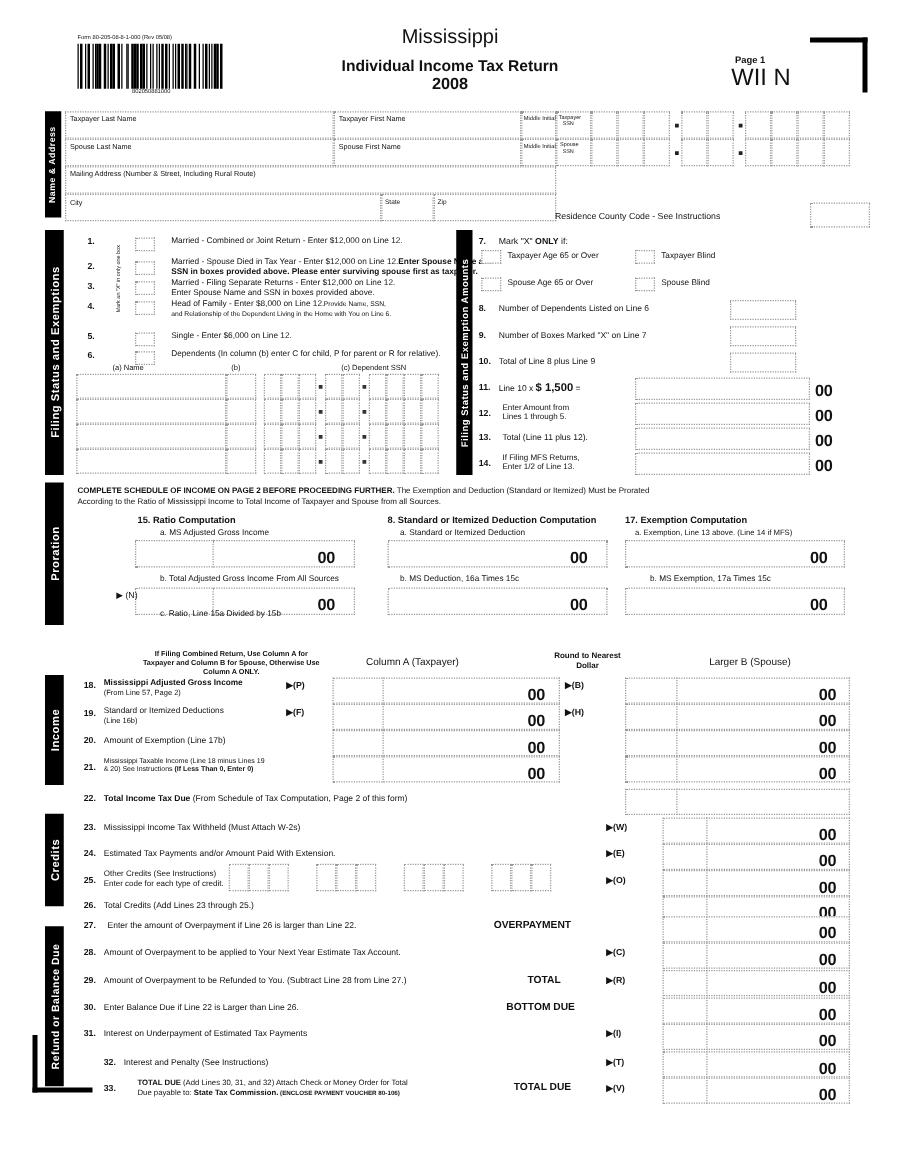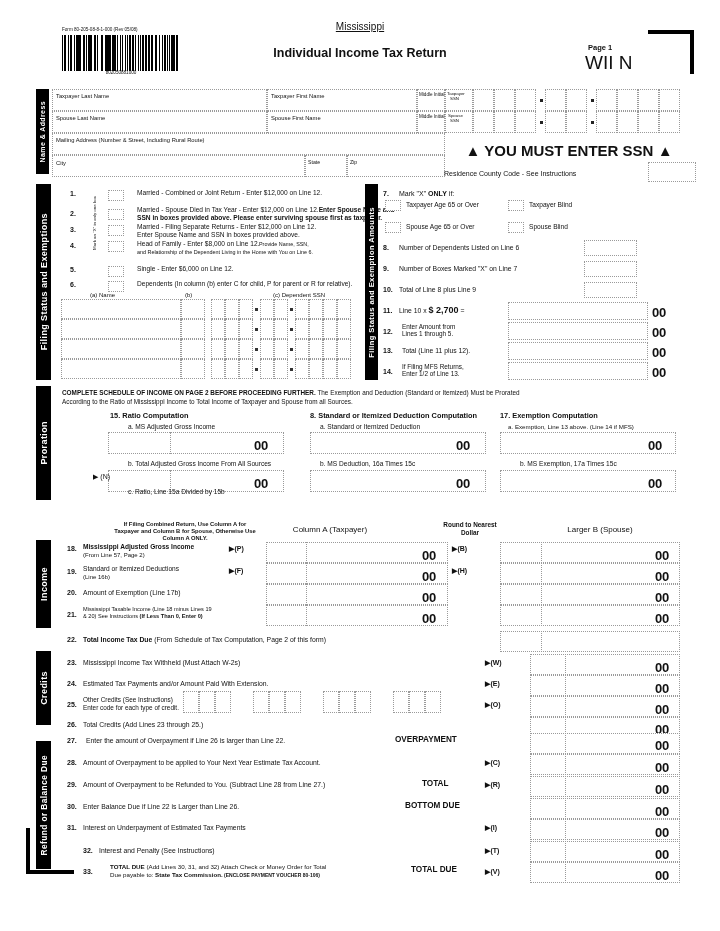--- a/index.html
+++ b/index.html
@@ -153,22 +153,23 @@
       <i style="width:2px;background:transparent"></i>
       <i style="width:2px"></i>
       <i style="width:1px;background:transparent"></i>
       <i style="width:2px"></i>
       <i style="width:2px;background:transparent"></i>
       <i style="width:3px"></i>
       <i style="width:2px;background:transparent"></i>
     </div>
   <div class="txt ctr" style="left:62px; top:71px; width:118px; font-size:4.6px;">802050881000</div>
 
-  <div class="txt ctr" style="left:200px; top:22px; width:320px; font-size:10px;text-decoration:underline;">Mississippi</div>
+  <div class="txt ctr" style="left:200px; top:22px; width:320px; font-size:16px;">Mississippi</div>
   <div class="txt ctr b" style="left:200px; top:47px; width:320px; font-size:12.5px;text-align:center;">Individual Income Tax Return</div>
+  <div class="txt ctr b" style="left:200px; top:60px; width:320px; font-size:13px;">2008</div>
 
   <div class="txt b" style="left:588px; top:44px; font-size:7.5px;">Page 1</div>
   <div class="txt" style="left:585px; top:53px; font-size:19px;">WII N</div>
 
   <div class="bracket" style="left:648px; top:30px; width:46px; height:44px; border-top:4px solid #000; border-right:4px solid #000;"></div>
 
   <div class="bracket" style="left:26px; top:828px; width:48px; height:46px; border-bottom:4px solid #000; border-left:4px solid #000;"></div>
 
   <div class="vtab" style="left:36px; top:89px; width:13px; height:85px; font-size:7px;">
     <span>Name &amp; Address</span>
@@ -223,25 +224,20 @@
       <div class="abs" style="left:66.5px;top:10px;width:3px;height:3px;background:#222;"></div>
       <div class="cell" style="left:72px;top:0;width:21px;height:22px;"></div>
       <div class="cell" style="left:93px;top:0;width:21px;height:22px;"></div>
       <div class="abs" style="left:117.5px;top:10px;width:3px;height:3px;background:#222;"></div>
       <div class="cell" style="left:123px;top:0;width:21px;height:22px;"></div>
       <div class="cell" style="left:144px;top:0;width:21px;height:22px;"></div>
       <div class="cell" style="left:165px;top:0;width:21px;height:22px;"></div>
       <div class="cell" style="left:186px;top:0;width:21px;height:22px;"></div>
     </div>
 
-  <div class="txt b ctr" style="left:440px; top:143px; width:258px; font-size:15px;">
-    <span class="tri">▲</span>
-    <span>YOU MUST ENTER SSN</span>
-    <span class="tri">▲</span>
-  </div>
 
   <div class="txt" style="left:444px; top:170px; font-size:7px;">Residence  County Code -  See Instructions</div>
   <div class="cell" style="left:648px; top:162px; width:48px; height:20px;"></div>
 
   <div class="vtab" style="left:36px; top:184px; width:15px; height:196px; font-size:9px;">
     <span>Filing Status and Exemptions</span>
   </div>
 
   <div class="txt" style="left:93px; top:196px; font-size:4.4px; writing-mode:vertical-rl; transform:rotate(180deg); white-space:nowrap;">Mark an "X" in only one box</div>
 
@@ -360,21 +356,21 @@
   <div class="txt b" style="left:383px; top:265px; font-size:7px;">9.</div>
   <div class="txt" style="left:399px; top:265px; font-size:6.8px;">Number of Boxes Marked "X" on Line 7</div>
   <div class="cell" style="left:584px; top:261px; width:53px; height:16px;"></div>
 
   <div class="txt b" style="left:383px; top:286px; font-size:7px;">10.</div>
   <div class="txt" style="left:399px; top:286px; font-size:6.8px;">Total of Line 8 plus Line 9</div>
   <div class="cell" style="left:584px; top:282px; width:53px; height:16px;"></div>
 
   <div class="txt b" style="left:383px; top:307px; font-size:7px;">11.</div>
   <div class="txt" style="left:399px; top:306px; font-size:6.8px;">
-    <span>Line 10 x </span><span class="b" style="font-size:9px;">$ 2,700</span><span> =</span>
+    <span>Line 10 x </span><span class="b" style="font-size:9px;">$ 1,500</span><span> =</span>
   </div>
   <div class="cell" style="left:508px; top:302px; width:140px; height:18px;"></div>
   <div class="amt00" style="left:652px; top:305px;">00</div>
 
   <div class="txt b" style="left:383px; top:328px; font-size:7px;">12.</div>
   <div class="txt" style="left:402px; top:324px; font-size:6.4px;">Enter Amount from</div>
   <div class="txt" style="left:402px; top:331px; font-size:6.4px;">Lines 1 through 5.</div>
   <div class="cell" style="left:508px; top:322px; width:140px; height:18px;"></div>
   <div class="amt00" style="left:652px; top:325px;">00</div>
 

